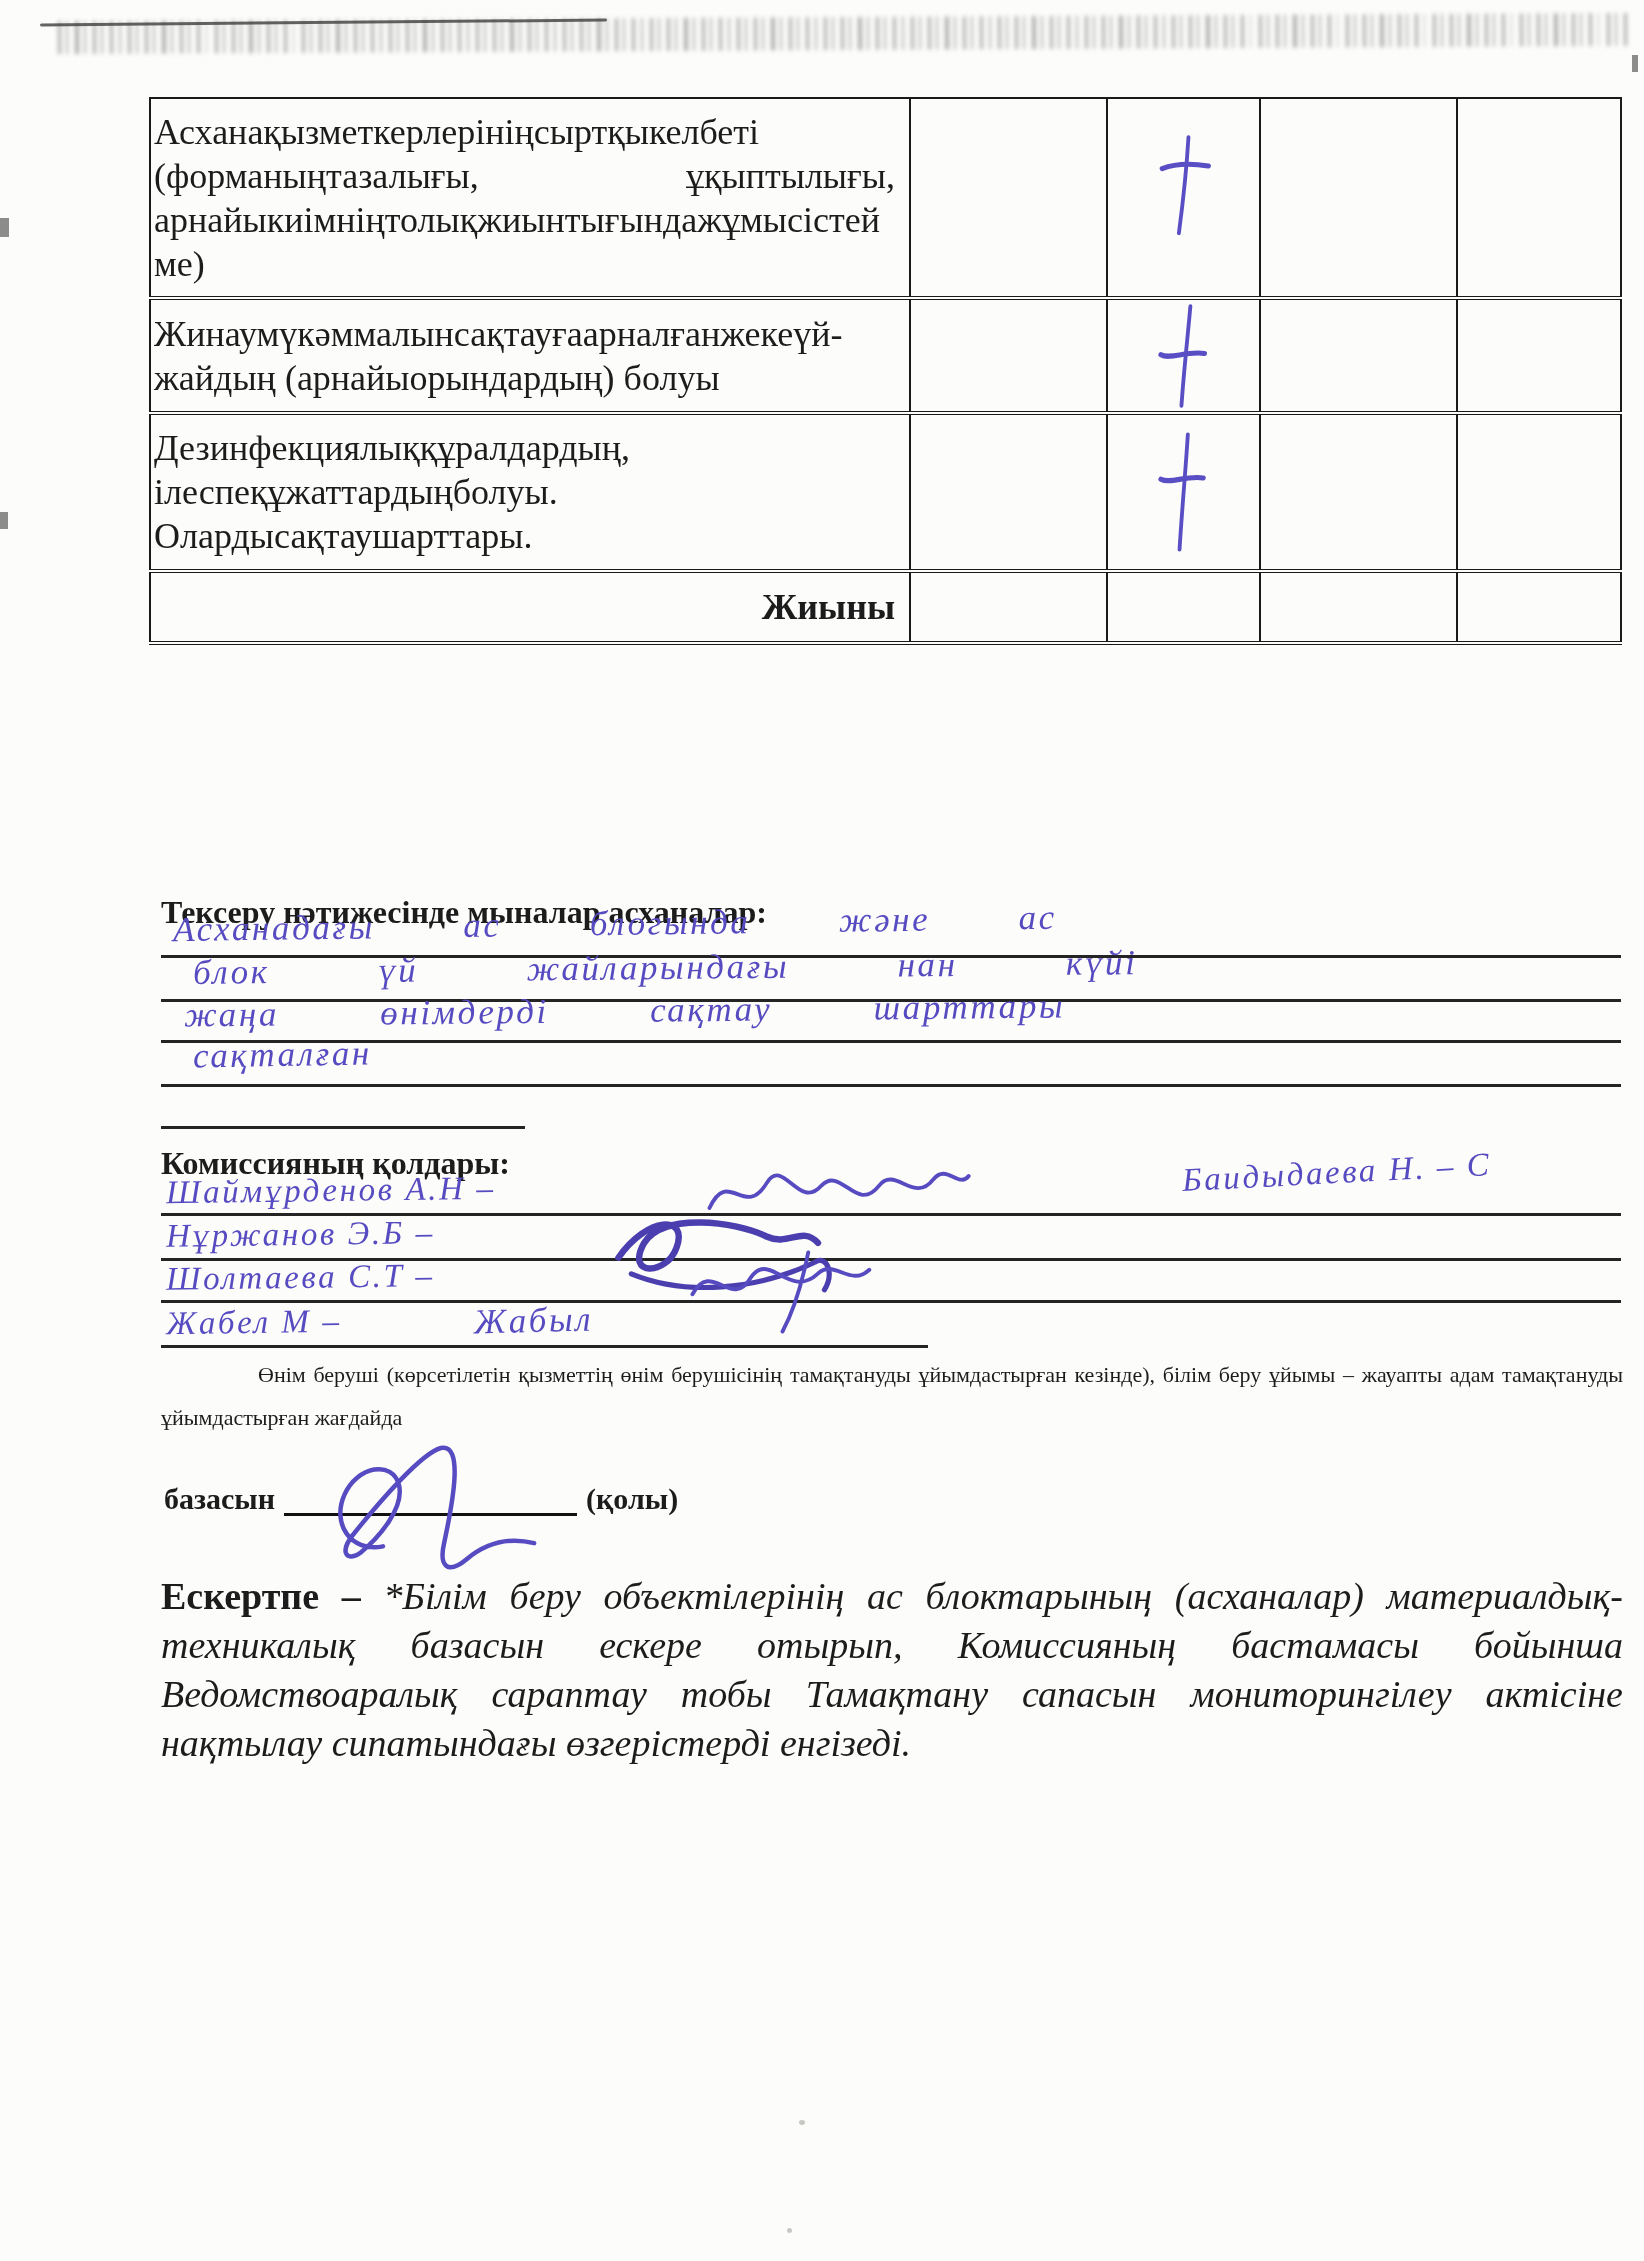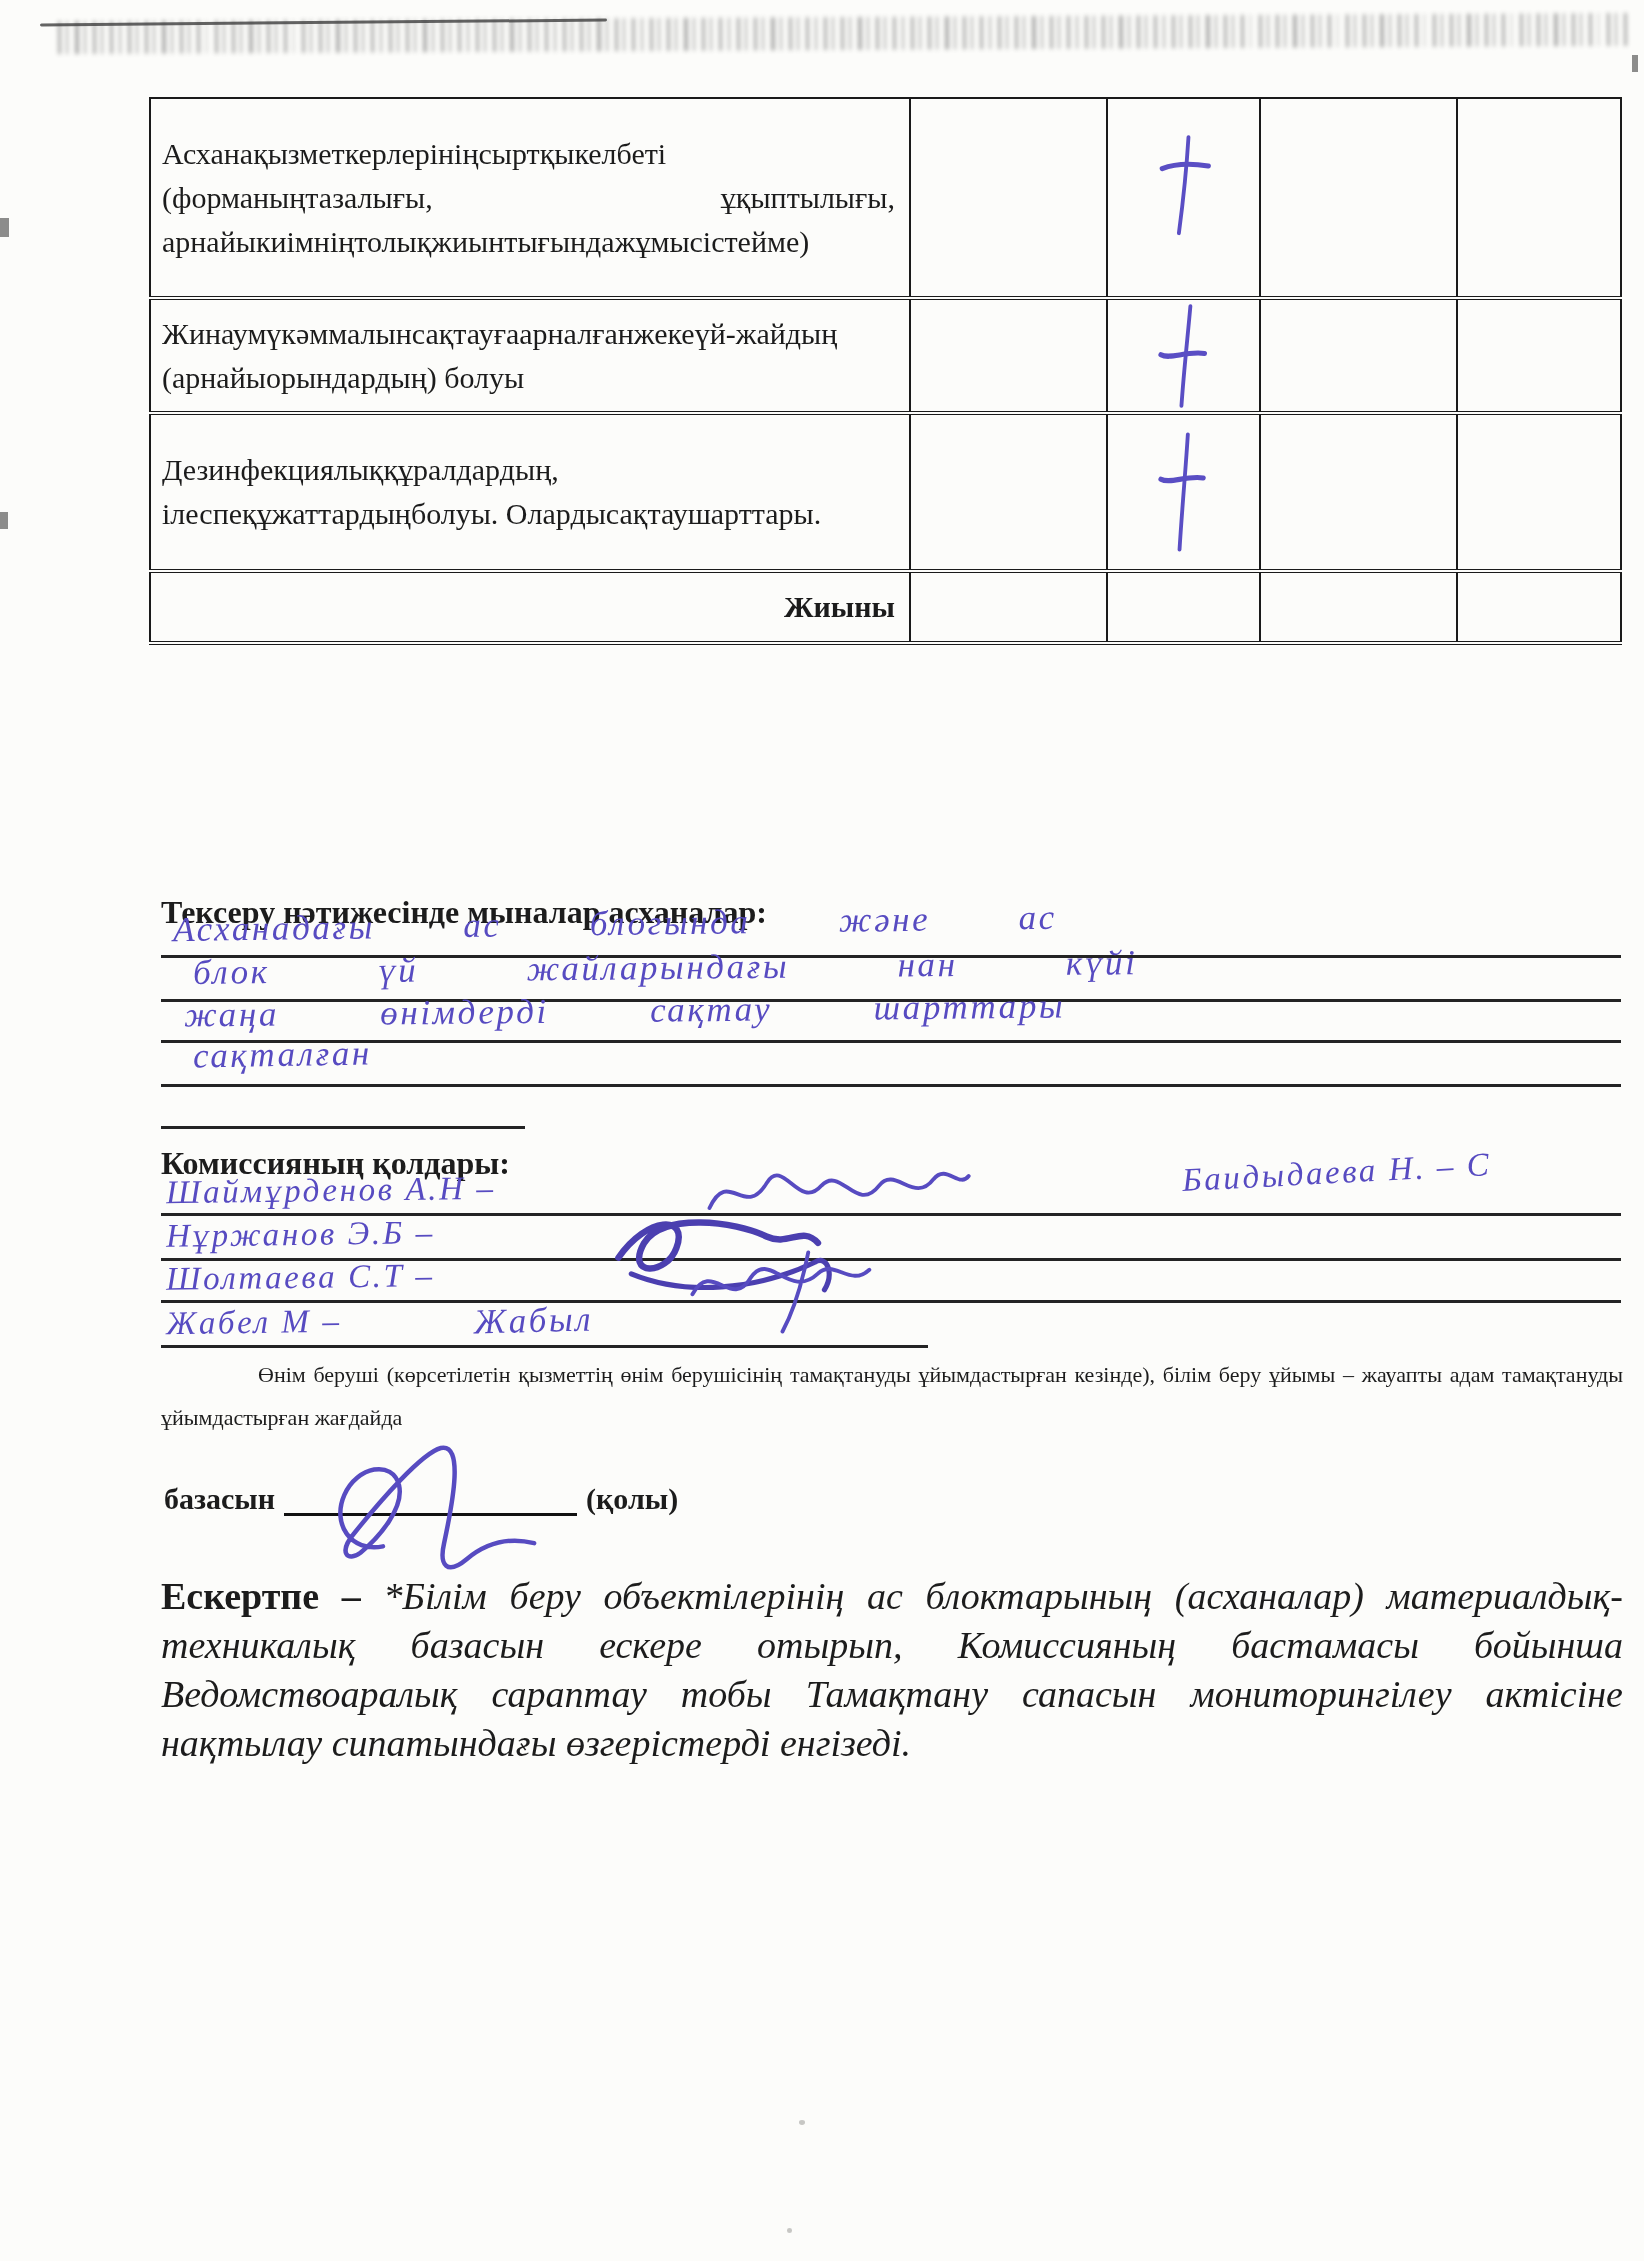--- a/index.html
+++ b/index.html
@@ -31,23 +31,23 @@
   }
   table.checklist td{
     border-left:2.6px solid #1a1a1a;
     border-right:2.6px solid #1a1a1a;
     border-top:4.5px double #1a1a1a;
     border-bottom:4.5px double #1a1a1a;
     overflow:visible;
   }
   table.checklist tr:first-child td{border-top:2.6px solid #1a1a1a;}
   td.q{
-    font-size:30px;line-height:44px;
+    font-size:36px;line-height:44px;
     text-align:justify;vertical-align:middle;
-    padding:9px 14px 9px 11px;
+    padding:9px 14px 9px 3px;
     overflow-wrap:anywhere;
   }
   td.q.total{font-weight:bold;text-align:right;}
   td.a{vertical-align:middle;text-align:center;position:relative;}
   .plus-wrap{position:absolute;left:50%;top:50%;transform:translate(-50%,-50%);width:64px;height:64px;}
   .plus-wrap svg{overflow:visible;display:block;}
 
   
   .abs{position:absolute;}
   .h-bold{font-weight:bold;font-size:32px;}

